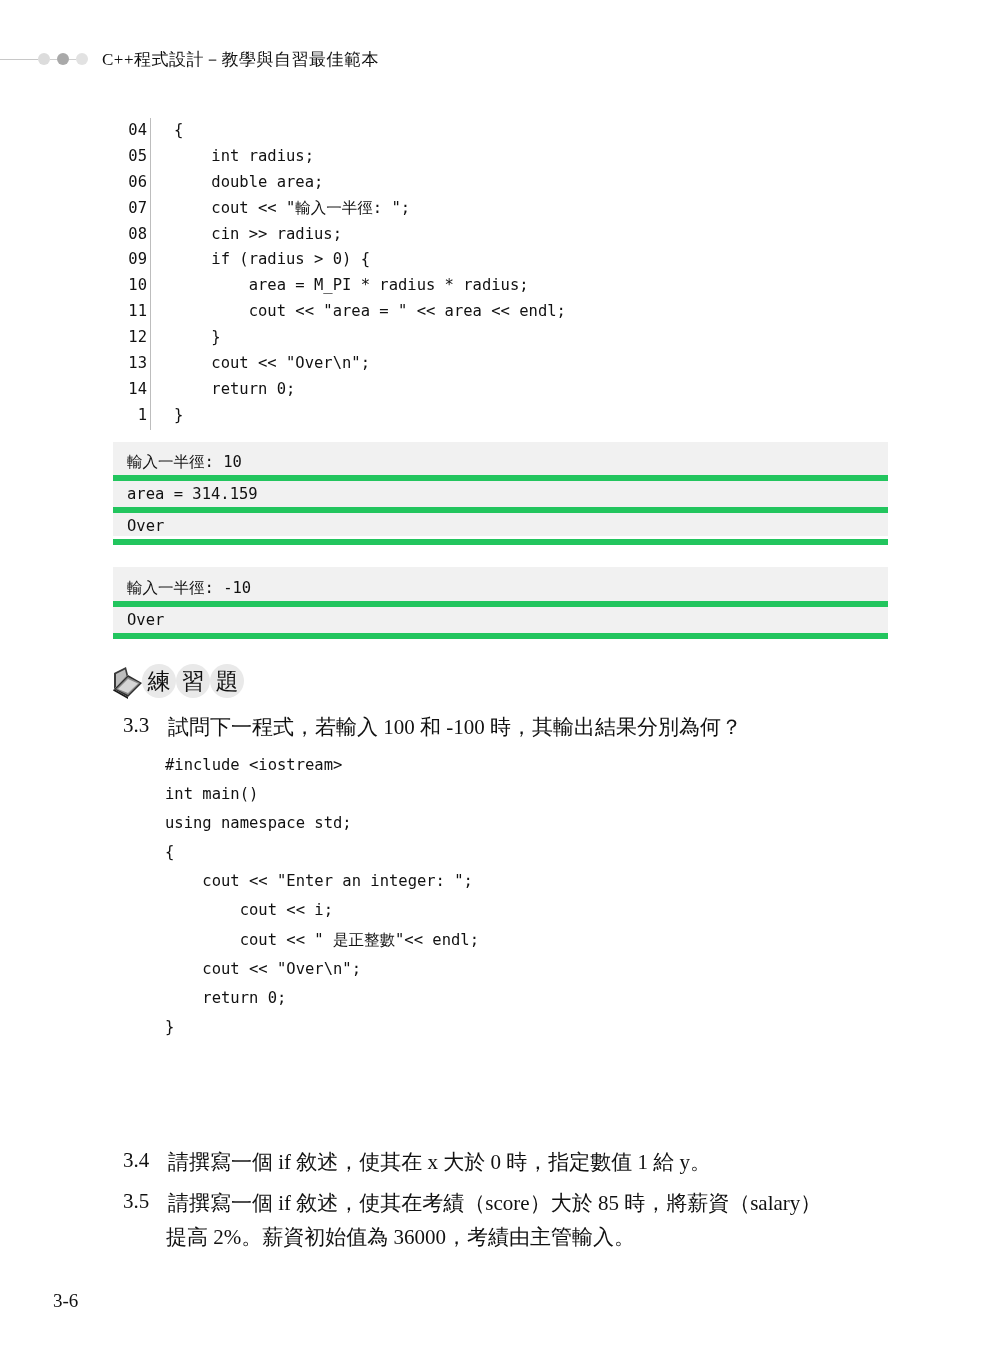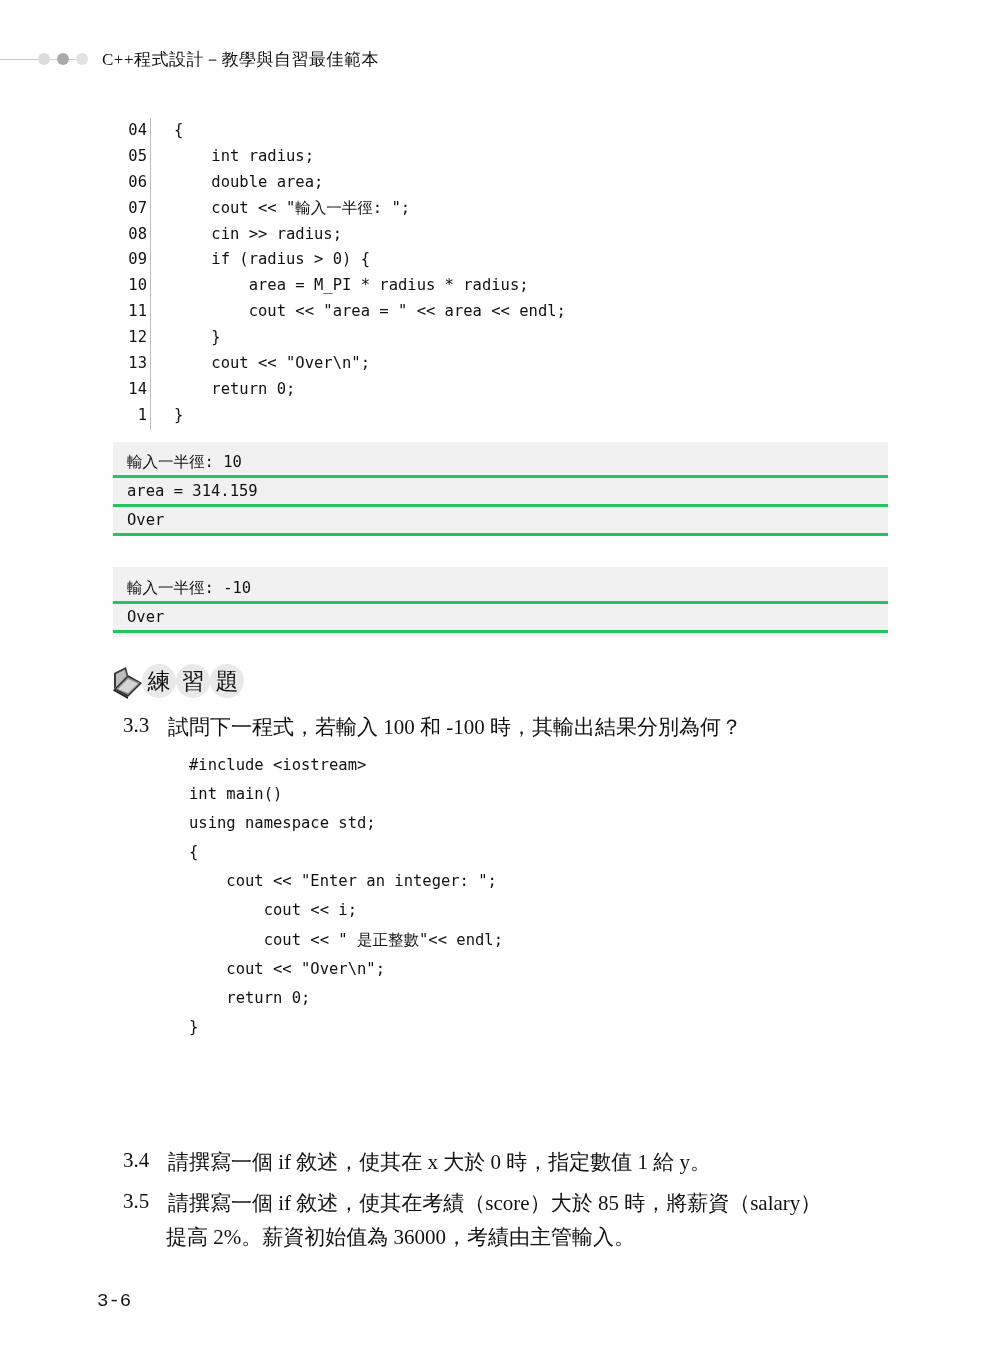--- a/index.html
+++ b/index.html
@@ -16,40 +16,40 @@
   .dot-link.l2 { left: 69px; }
   .header-title { position: absolute; left: 102px; top: 4px; font-family: Liberation Serif, serif; font-size: 17px; letter-spacing: 0.5px; color: #111; }
 
   .listing { position: absolute; left: 113px; top: 118px; }
   .listing .divider { position: absolute; left: 37px; top: 0; width: 1px; height: 312px; background: #bdbdbd; }
   .code-row { position: relative; height: 25.9px; font-family: "DejaVu Sans Mono", "Liberation Mono", monospace; font-size: 15.5px; line-height: 25.9px; white-space: pre; }
   .code-row .ln { position: absolute; left: 12px; width: 22px; color: #111; text-align: right; }
   .code-row .src { position: absolute; left: 61px; color: #111; }
 
   .output-box { position: absolute; left: 113px; width: 775px; background: #f1f1f1; font-family: "DejaVu Sans Mono", "Liberation Mono", monospace; font-size: 15.5px; }
-  .output-box .oline { height: 26px; line-height: 26px; padding-left: 14px; white-space: pre; border-bottom: 3px solid #22c55e; }
+  .output-box .oline { height: 26px; line-height: 26px; padding-left: 14px; white-space: pre; border-bottom: 6px solid #22c55e; }
   .out1 { top: 442px; height: 94px; padding-top: 7px; box-sizing: border-box; }
   .out2 { top: 549px; height: 70px; padding-top: 8px; box-sizing: border-box; margin-top: 18px; }
 
   .exercise-head { position: absolute; left: 110px; top: 662px; height: 40px; }
   .laptop { position: absolute; left: 0; top: 3px; width: 36px; height: 34px; }
   .ex-char { position: absolute; top: 2px; width: 34px; height: 34px; border-radius: 50%; background: #e9e9e9; font-family: "DejaVu Sans", sans-serif; font-size: 23px; line-height: 34px; text-align: center; color: #111; }
   .ex-char.c1 { left: 32px; }
   .ex-char.c2 { left: 66px; }
   .ex-char.c3 { left: 100px; }
 
   .q { position: absolute; left: 111px; font-family: "Liberation Serif", "DejaVu Serif", serif; font-size: 21px; color: #111; white-space: nowrap; }
   .q .qnum { position: absolute; left: 12px; }
   .q .qtext { position: absolute; left: 57px; }
   .q .qtext2 { position: absolute; left: 55px; top: 34px; }
 
-  .prog { position: absolute; left: 165px; top: 751px; margin-left: 24px; }
+  .prog { position: absolute; left: 165px; top: 751px; }
   .prog .prow { height: 29.1px; line-height: 29.1px; font-family: "DejaVu Sans Mono", "Liberation Mono", monospace; font-size: 15.5px; white-space: pre; color: #111; }
 
-  .page-num { position: absolute; left: 53px; top: 1290px; font-family: Liberation Mono, monospace; font-size: 19px; color: #111; margin-left: 44px; }
+  .page-num { position: absolute; left: 53px; top: 1290px; font-family: Liberation Serif, serif; font-size: 19px; color: #111; }
 </style>
 </head>
 <body>
 
 <div class="header">
   <div class="header-line"></div>
   <div class="dot d1"></div>
   <div class="dot-link l1"></div>
   <div class="dot d2"></div>
   <div class="dot-link l2"></div>

